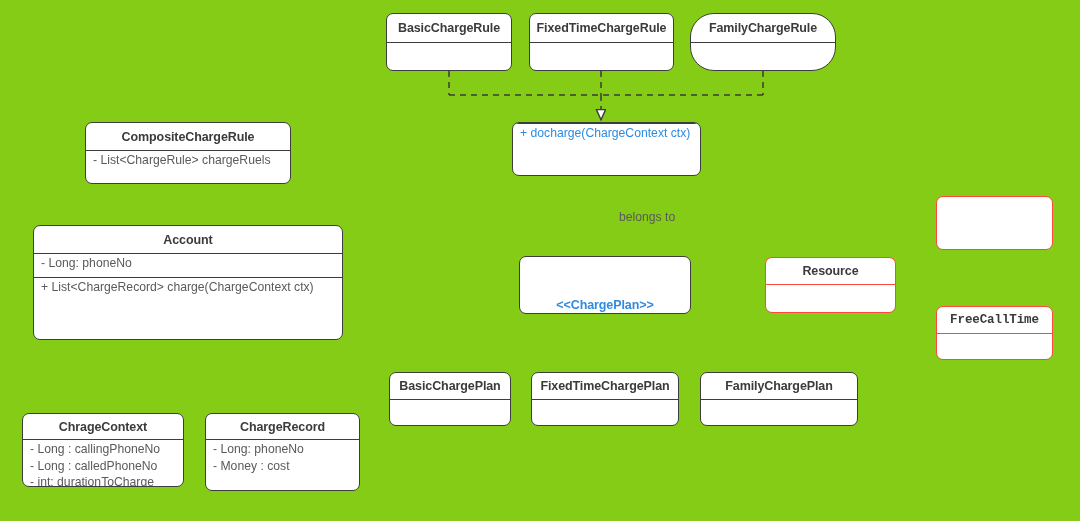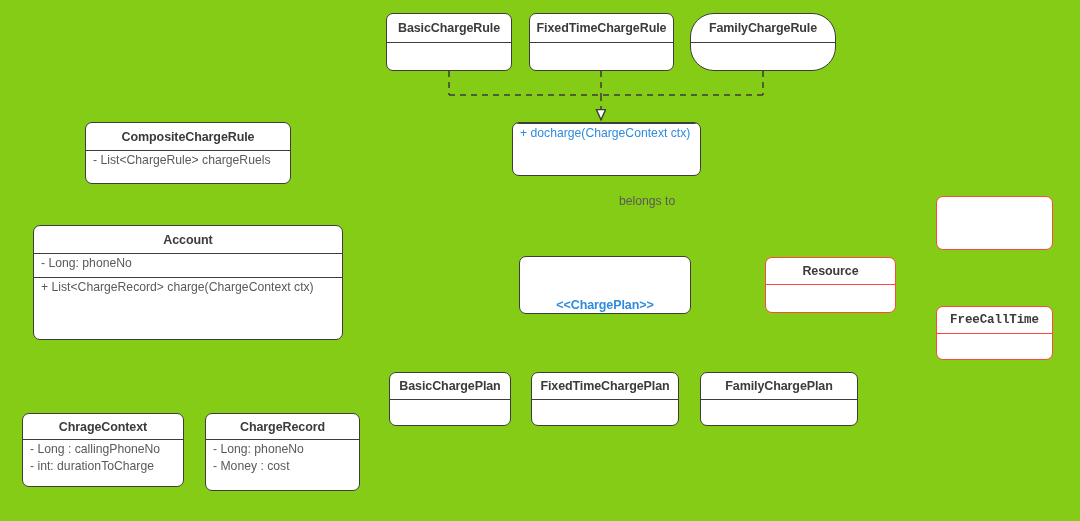--- a/index.html
+++ b/index.html
@@ -189,22 +189,22 @@
       <div class="umlbox" style="left: 531px; top: 372px; width: 148px; height: 54px;">
         <div class="title" style="height: 26px;">FixedTimeChargePlan</div>
         <div class="compartment empty" style="height: 28px;"></div>
       </div>
       <div class="umlbox" style="left: 700px; top: 372px; width: 158px; height: 54px;">
         <div class="title" style="height: 26px;">FamilyChargePlan</div>
         <div class="compartment empty" style="height: 28px;"></div>
       </div>
       <div class="umlbox" style="left: 22px; top: 413px; width: 162px; height: 74px;">
         <div class="title" style="height: 25px;">ChrageContext</div>
-        <div class="compartment"><div>- Long : callingPhoneNo</div><div>- int: durationToCharge</div></div>
+        <div class="compartment"><div>- Long : callingPhoneNo</div><div>- Long : calledPhoneNo</div><div>- int: durationToCharge</div></div>
       </div>
       <div class="umlbox" style="left: 205px; top: 413px; width: 155px; height: 78px;">
         <div class="title" style="height: 25px;">ChargeRecord</div>
         <div class="compartment"><div>- Long: phoneNo</div><div>- Money : cost</div></div>
       </div>
     </div>
 
-<div class="edge-label" style="left: 573px; top: 194px; padding-left: 46px;">belongs to</div>
+<div class="edge-label" style="left: 573px; top: 210px; padding-left: 46px;">belongs to</div>
   </div>
 
 </body></html>

